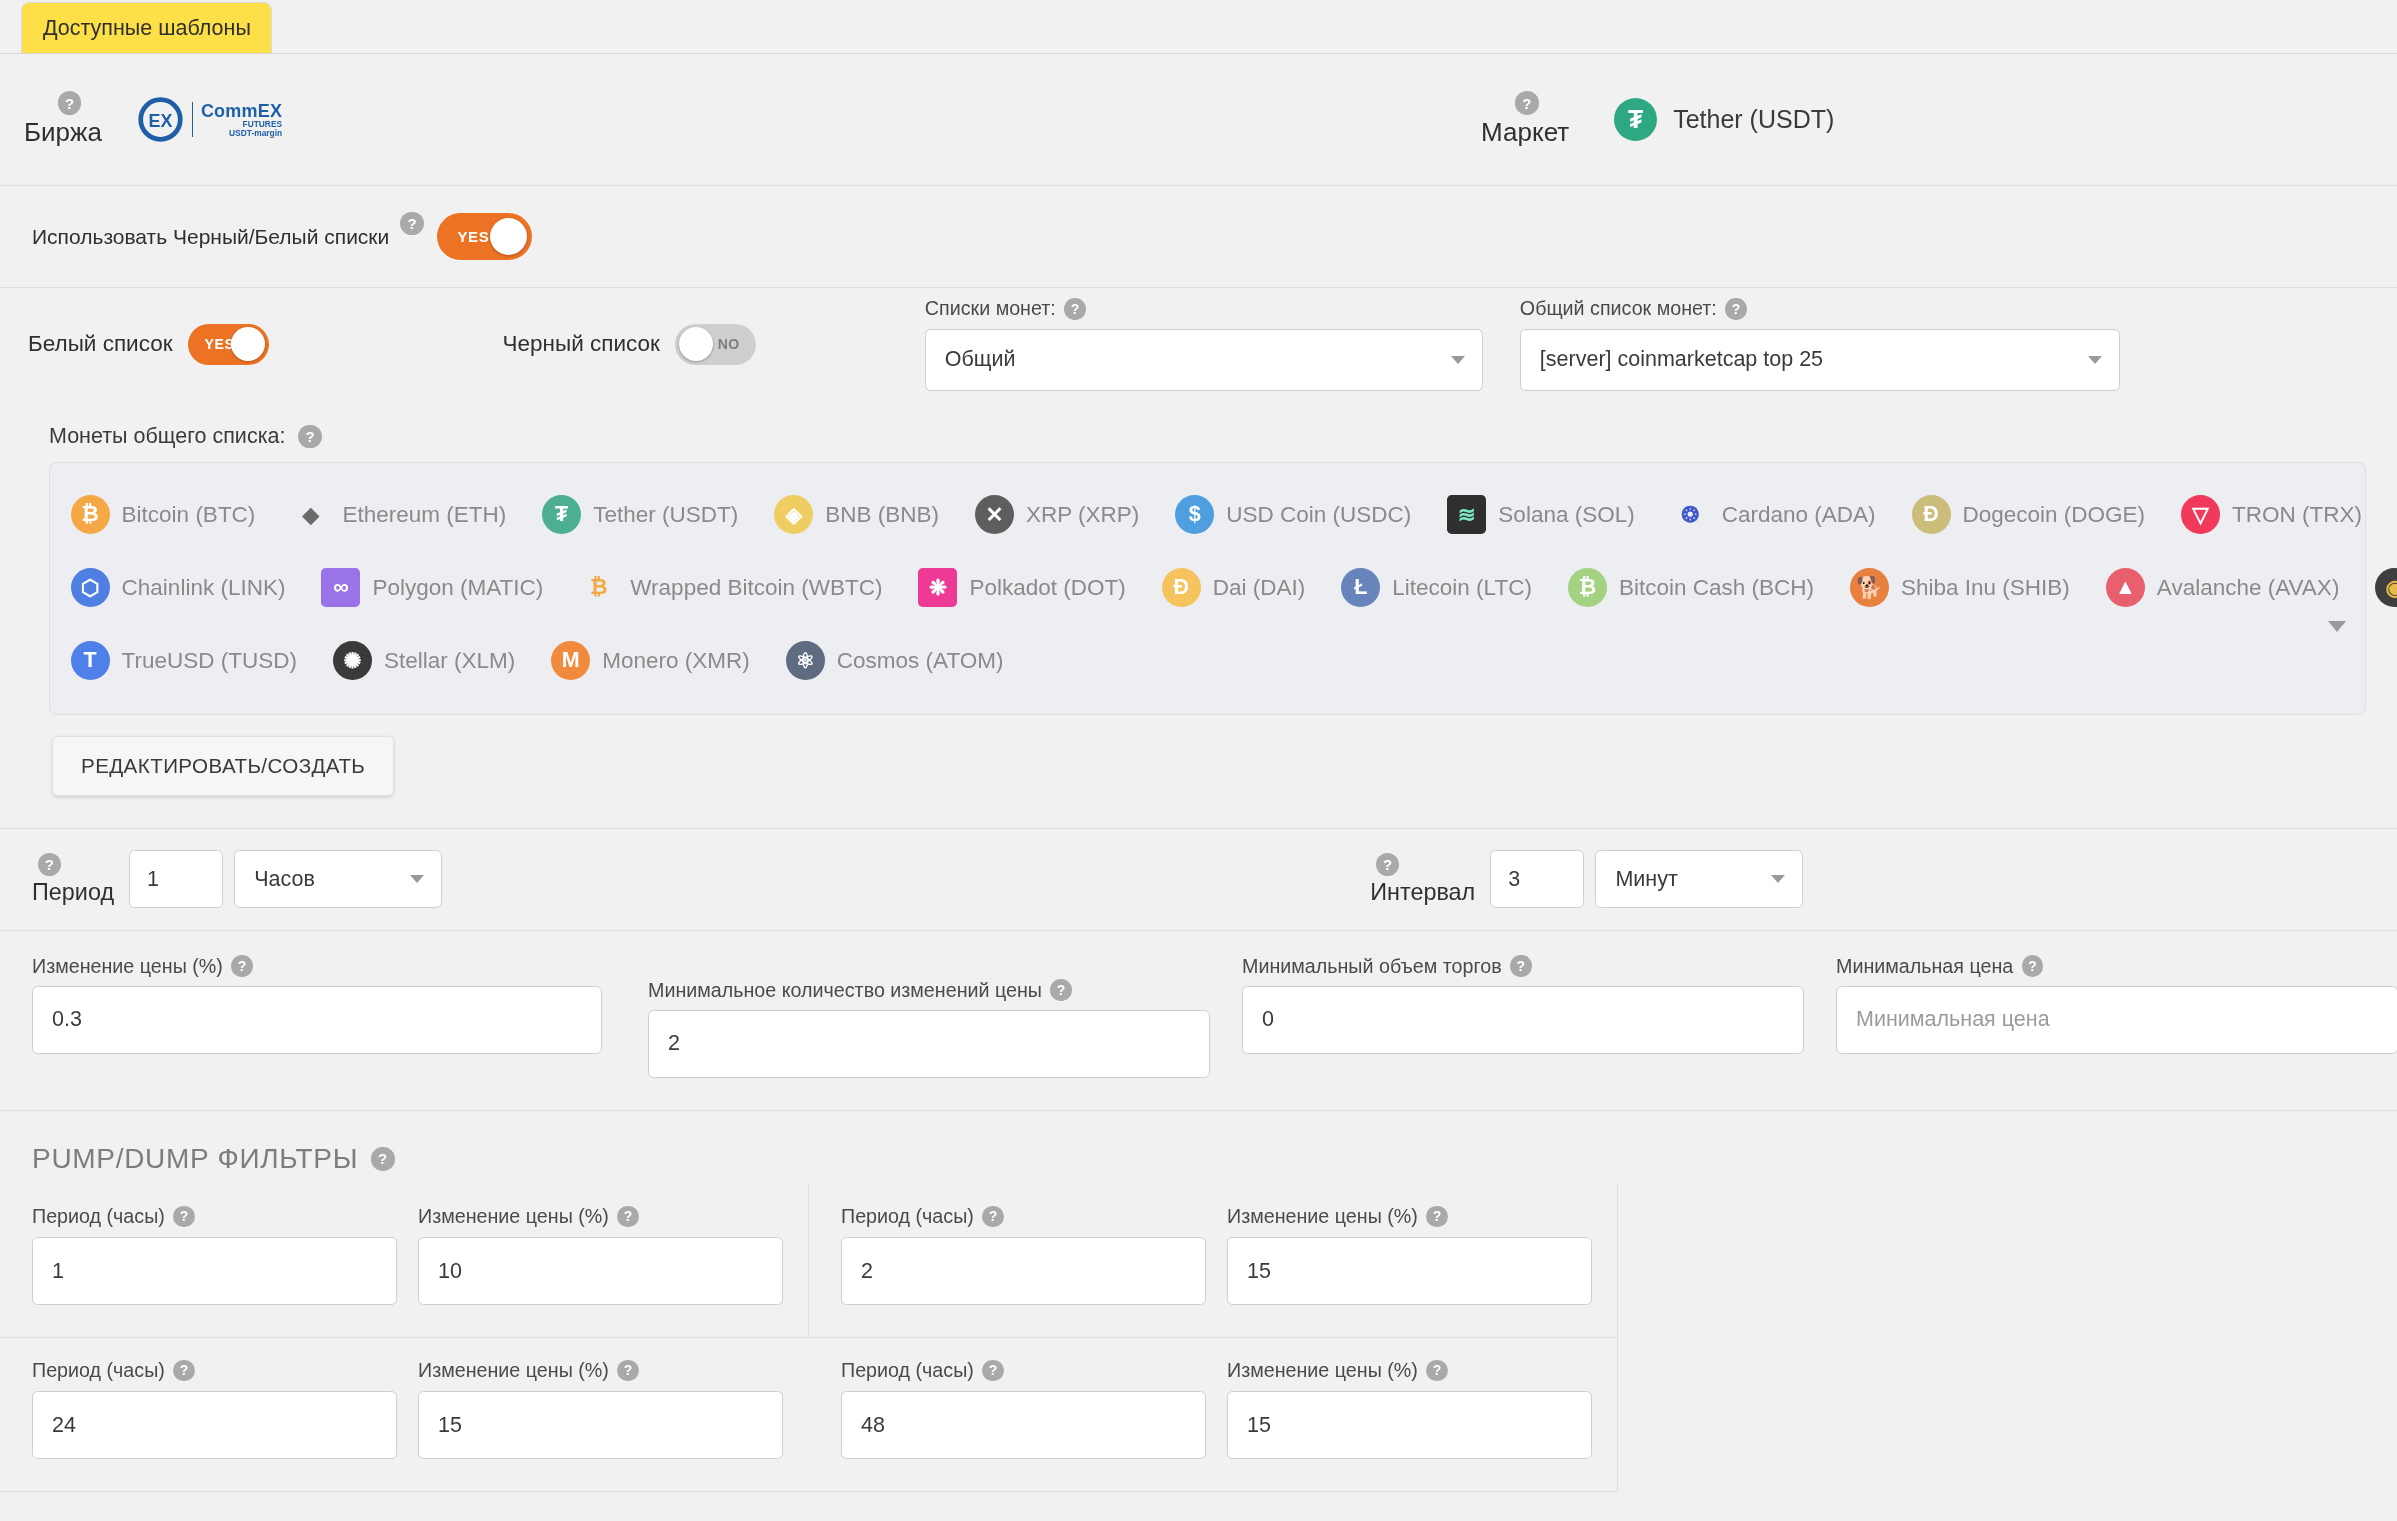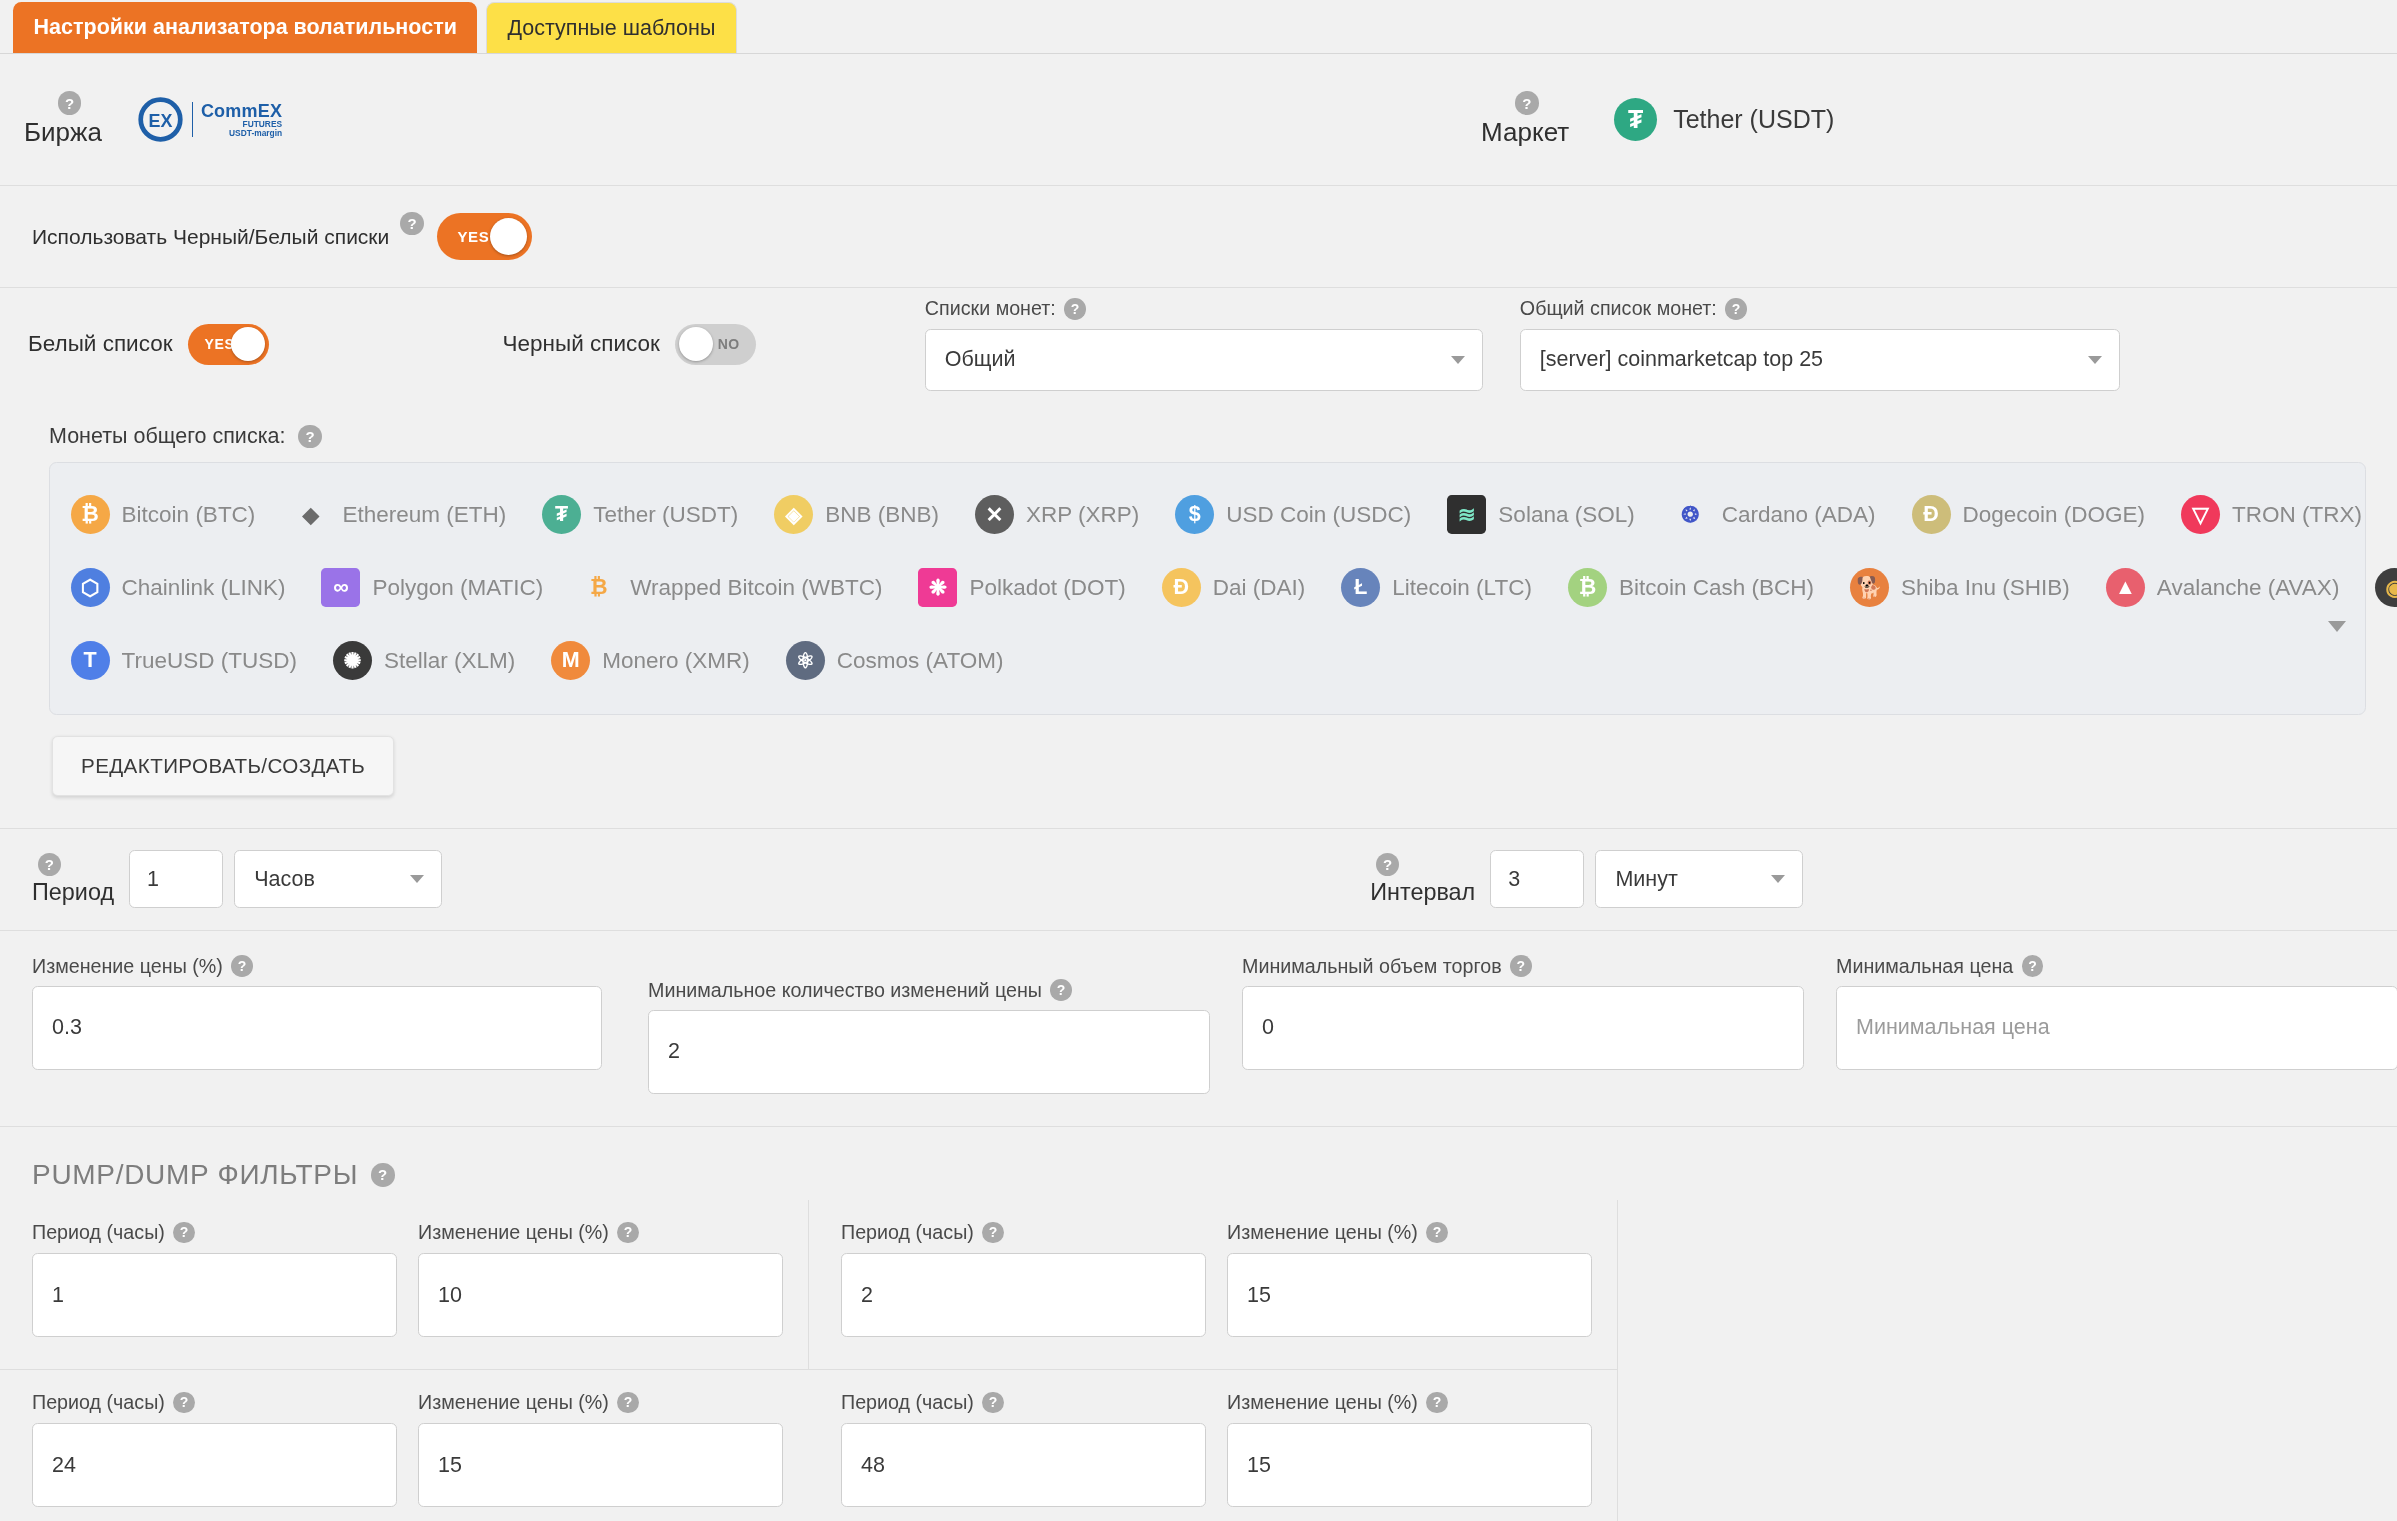--- a/index.html
+++ b/index.html
@@ -110,21 +110,21 @@
   .pi-group { display:flex; align-items:center; }
   .pi-lbl-stack { display:flex; flex-direction:column; }
   .pi-lbl-stack .help { margin-left:5.6px; margin-bottom:2.8px; }
   .pi-lbl { font-size:23.4px; color:#2f2f2f; }
   .txtbox { background:#fff; border:0.9px solid #cfcfcf; border-radius:5.6px; height:58px;
             display:flex; align-items:center; padding:0 17px; font-size:21.5px; color:#3a3a3a; }
 
   
   .fourrow { display:flex; padding:24px 0 32px 0; border-bottom:0.9px solid #dedede; }
   .fourcell { padding-left:32px; }
-  .input-lg { background:#fff; border:0.9px solid #cfcfcf; border-radius:5.6px; height:84px;
+  .input-lg { background:#fff; border:0.9px solid #cfcfcf; border-radius:5.6px; height:68px;
               display:flex; align-items:center; padding:0 19px; font-size:21.5px; color:#3a3a3a; }
   .input-lg.ph { color:#9b9b9b; }
 
   
   .pd-title { font-size:28px; color:#7d7d7d; letter-spacing:0.7px; padding:32px 0 9.4px 32px;
               display:flex; align-items:center; gap:13px; }
   .pd-grid { display:flex; flex-wrap:wrap; }
   .pd-block { display:flex; padding:20.6px 0 32px 0; border-right:0.9px solid #dedede;
               border-bottom:0.9px solid #dedede; }
   .pd-block.last { border-right:none; }
@@ -138,23 +138,20 @@
         justify-content:center; font-weight:bold; color:#fff; font-size:21.5px; flex:none;
         overflow:hidden; }
   .ci.sq { border-radius:4.7px; }
 </style>
 </head>
 <body>
 
 <div class="app">
 
   <div class="tabbar">
-    <div class="tab active">
-      <span>Настройки анализатора волатильности</span>
-    </div>
     <div class="tab inactive">
       <span>Доступные шаблоны</span>
     </div>
   </div>
 
   <div class="section">
     <div class="topzone">
       <div class="labelstack">
         <span class="help">?</span>
         <span class="bigtext">Биржа</span>

